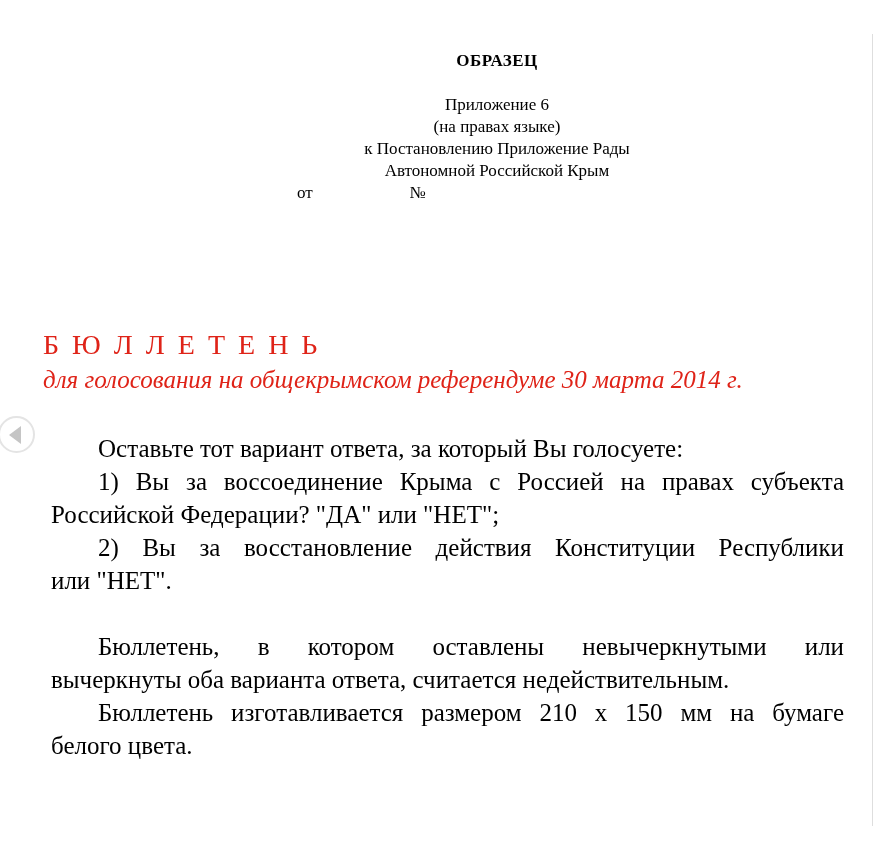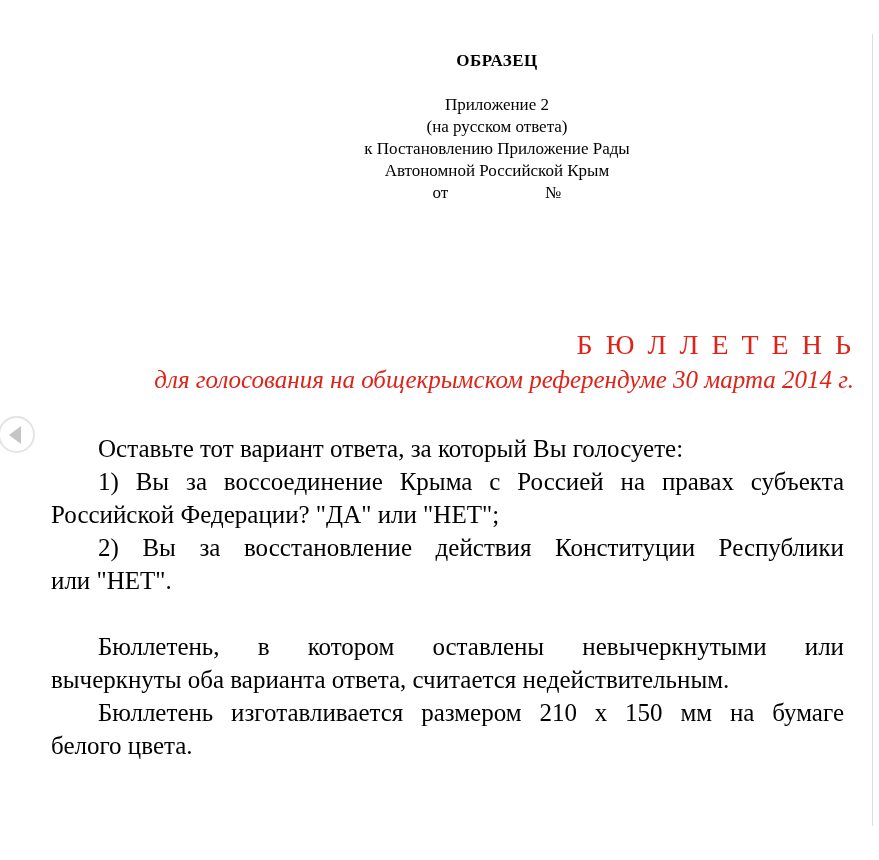--- a/index.html
+++ b/index.html
@@ -63,36 +63,35 @@
     font-size: 17px;
     line-height: 22px;
   }
   .sample {
     font-weight: bold;
     margin-bottom: 22px;
     letter-spacing: 0.5px;
   }
   .from-line {
     display: flex;
-    justify-content: center;
     align-items: baseline;
   }
   .from-spacer {
     display: inline-block;
     width: 97px;
   }
   .num-label { text-decoration-skip-ink: none; }
 
   
   .ballot-title-block {
     position: absolute;
     left: 43px;
     top: 328px;
     width: 811px;
-    text-align: right;
+    text-align: left;
     color: #df2318;
   }
   .ballot-title {
     font-size: 28px;
     line-height: 34px;
     letter-spacing: 3px;
     white-space: nowrap;
   }
   .ballot-subtitle {
     font-size: 25px;
@@ -122,22 +121,22 @@
 <div class="page">
 
   <button class="prev-arrow" aria-label="previous">
     <span class="prev-arrow-tri"></span>
   </button>
 
   <div class="edge-line"></div>
 
   <div class="doc-header">
     <div class="sample">ОБРАЗЕЦ</div>
-    <div>Приложение 2</div>
-    <div>(на русском ответа)</div>
+    <div>Приложение 6</div>
+    <div>(на правах языке)</div>
     <div>к Постановлению Приложение Рады</div>
     <div>Автономной Российской Крым</div>
     <div class="from-line">
       <span>от</span>
       <span class="from-spacer"></span>
       <span class="num-label">№</span>
     </div>
   </div>
 
   <div class="ballot-title-block">

